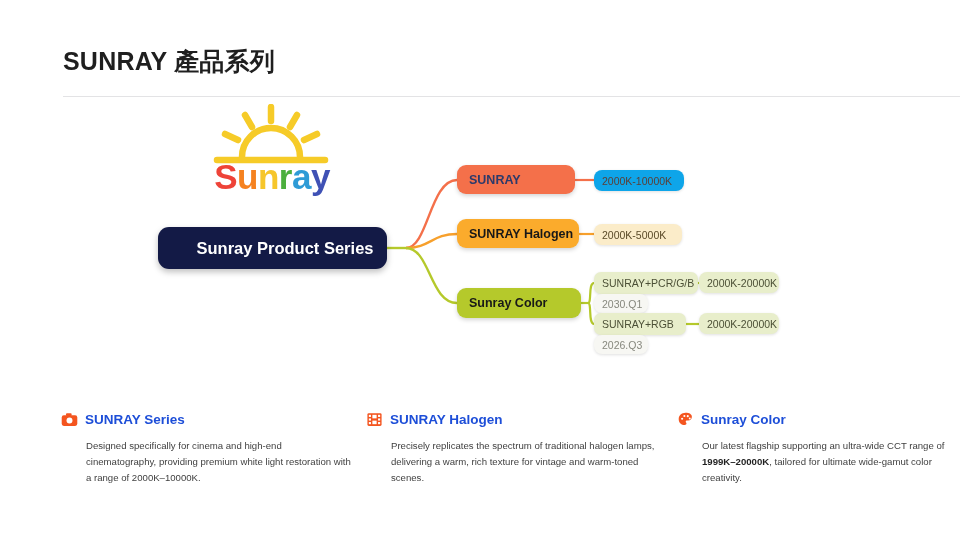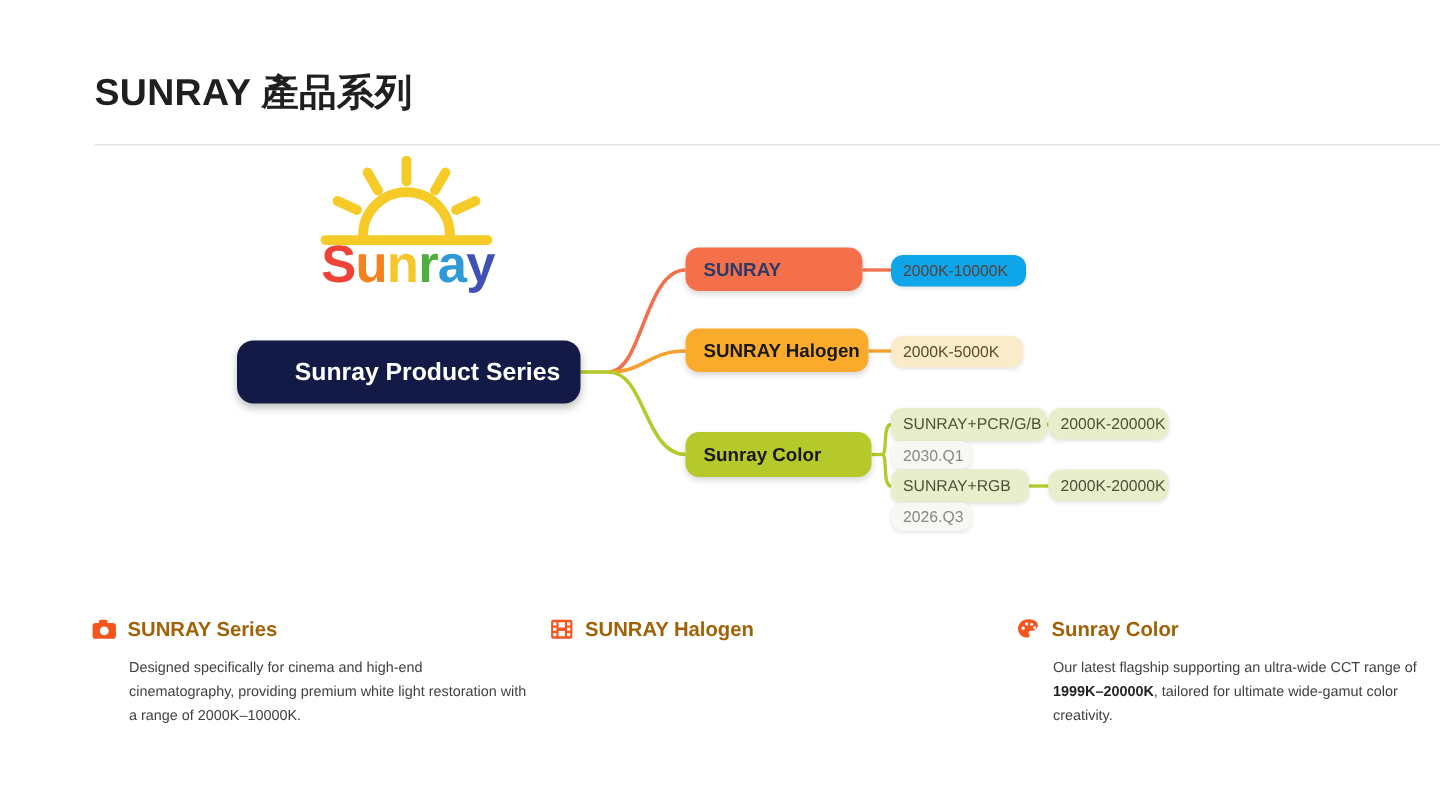--- a/index.html
+++ b/index.html
@@ -94,21 +94,21 @@
   .pill-q2 { left: 562px; top: 235px; width: 54px; height: 19px; background: #f7f7f3; color: #87887e; }
 
   
   .features { position: absolute; left: 0; top: 409px; width: 960px; height: 75px; }
   .feature { position: absolute; width: 300px; }
   .f1 { left: 29px; }
   .f2 { left: 334px; }
   .f3 { left: 645px; }
   .f-head { display: flex; align-items: center; gap: 7px; height: 20px; }
   .f-icon { width: 17px; height: 17px; flex: 0 0 17px; display: block; }
-  .f-title { font-size: 13.5px; font-weight: bold; color: #a16207; white-space: nowrap; }
+  .f-title { font-size: 13.5px; font-weight: bold; color: #1d4ed8; white-space: nowrap; }
   .f-desc {
     margin-top: 9px; margin-left: 25px;
     font-size: 9.6px; line-height: 1.65; color: #3f3f3f;
     max-width: 268px;
   }
   .f-desc b { font-weight: bold; color: #1f1f1f; }
 
   
   .banner {
     position: absolute; left: 25px; top: 494px;
@@ -238,20 +238,23 @@
           <rect x="4" y="10.5" width="3" height="3" fill="#ffffff"></rect>
           <rect x="4" y="15.6" width="3" height="3" fill="#ffffff"></rect>
           <rect x="17" y="5.4" width="3" height="3" fill="#ffffff"></rect>
           <rect x="17" y="10.5" width="3" height="3" fill="#ffffff"></rect>
           <rect x="17" y="15.6" width="3" height="3" fill="#ffffff"></rect>
           <rect x="9" y="5.4" width="6" height="5" fill="#ffffff"></rect>
           <rect x="9" y="13.6" width="6" height="5" fill="#ffffff"></rect>
         </svg>
         <div class="f-title">SUNRAY Halogen</div>
       </div>
+      <div class="f-desc">
+        <span>Precisely replicates the spectrum of traditional halogen lamps, delivering a warm, rich texture for vintage and warm-toned scenes.</span>
+      </div>
     </div>
 
     <div class="feature f3">
       <div class="f-head">
         <svg class="f-icon" viewBox="0 0 24 24">
           <path d="M12 2.5c-5.4 0-9.6 3.9-9.6 9 0 5 4 8.3 8.4 8.3 1.7 0 2.6-1 2.6-2 0-.6-.3-1-.6-1.4-.3-.4-.5-.8-.5-1.3 0-1 .9-1.8 2-1.8h1.5c3 0 5.2-2.2 5.2-5.3 0-3.3-3.5-5.5-9-5.5z" fill="#F4551F"></path>
           <circle cx="7.2" cy="11" r="1.5" fill="#ffffff"></circle>
           <circle cx="10.4" cy="7" r="1.5" fill="#ffffff"></circle>
           <circle cx="15.2" cy="7.3" r="1.5" fill="#ffffff"></circle>
           <circle cx="18" cy="10.6" r="1.4" fill="#ffffff"></circle>

